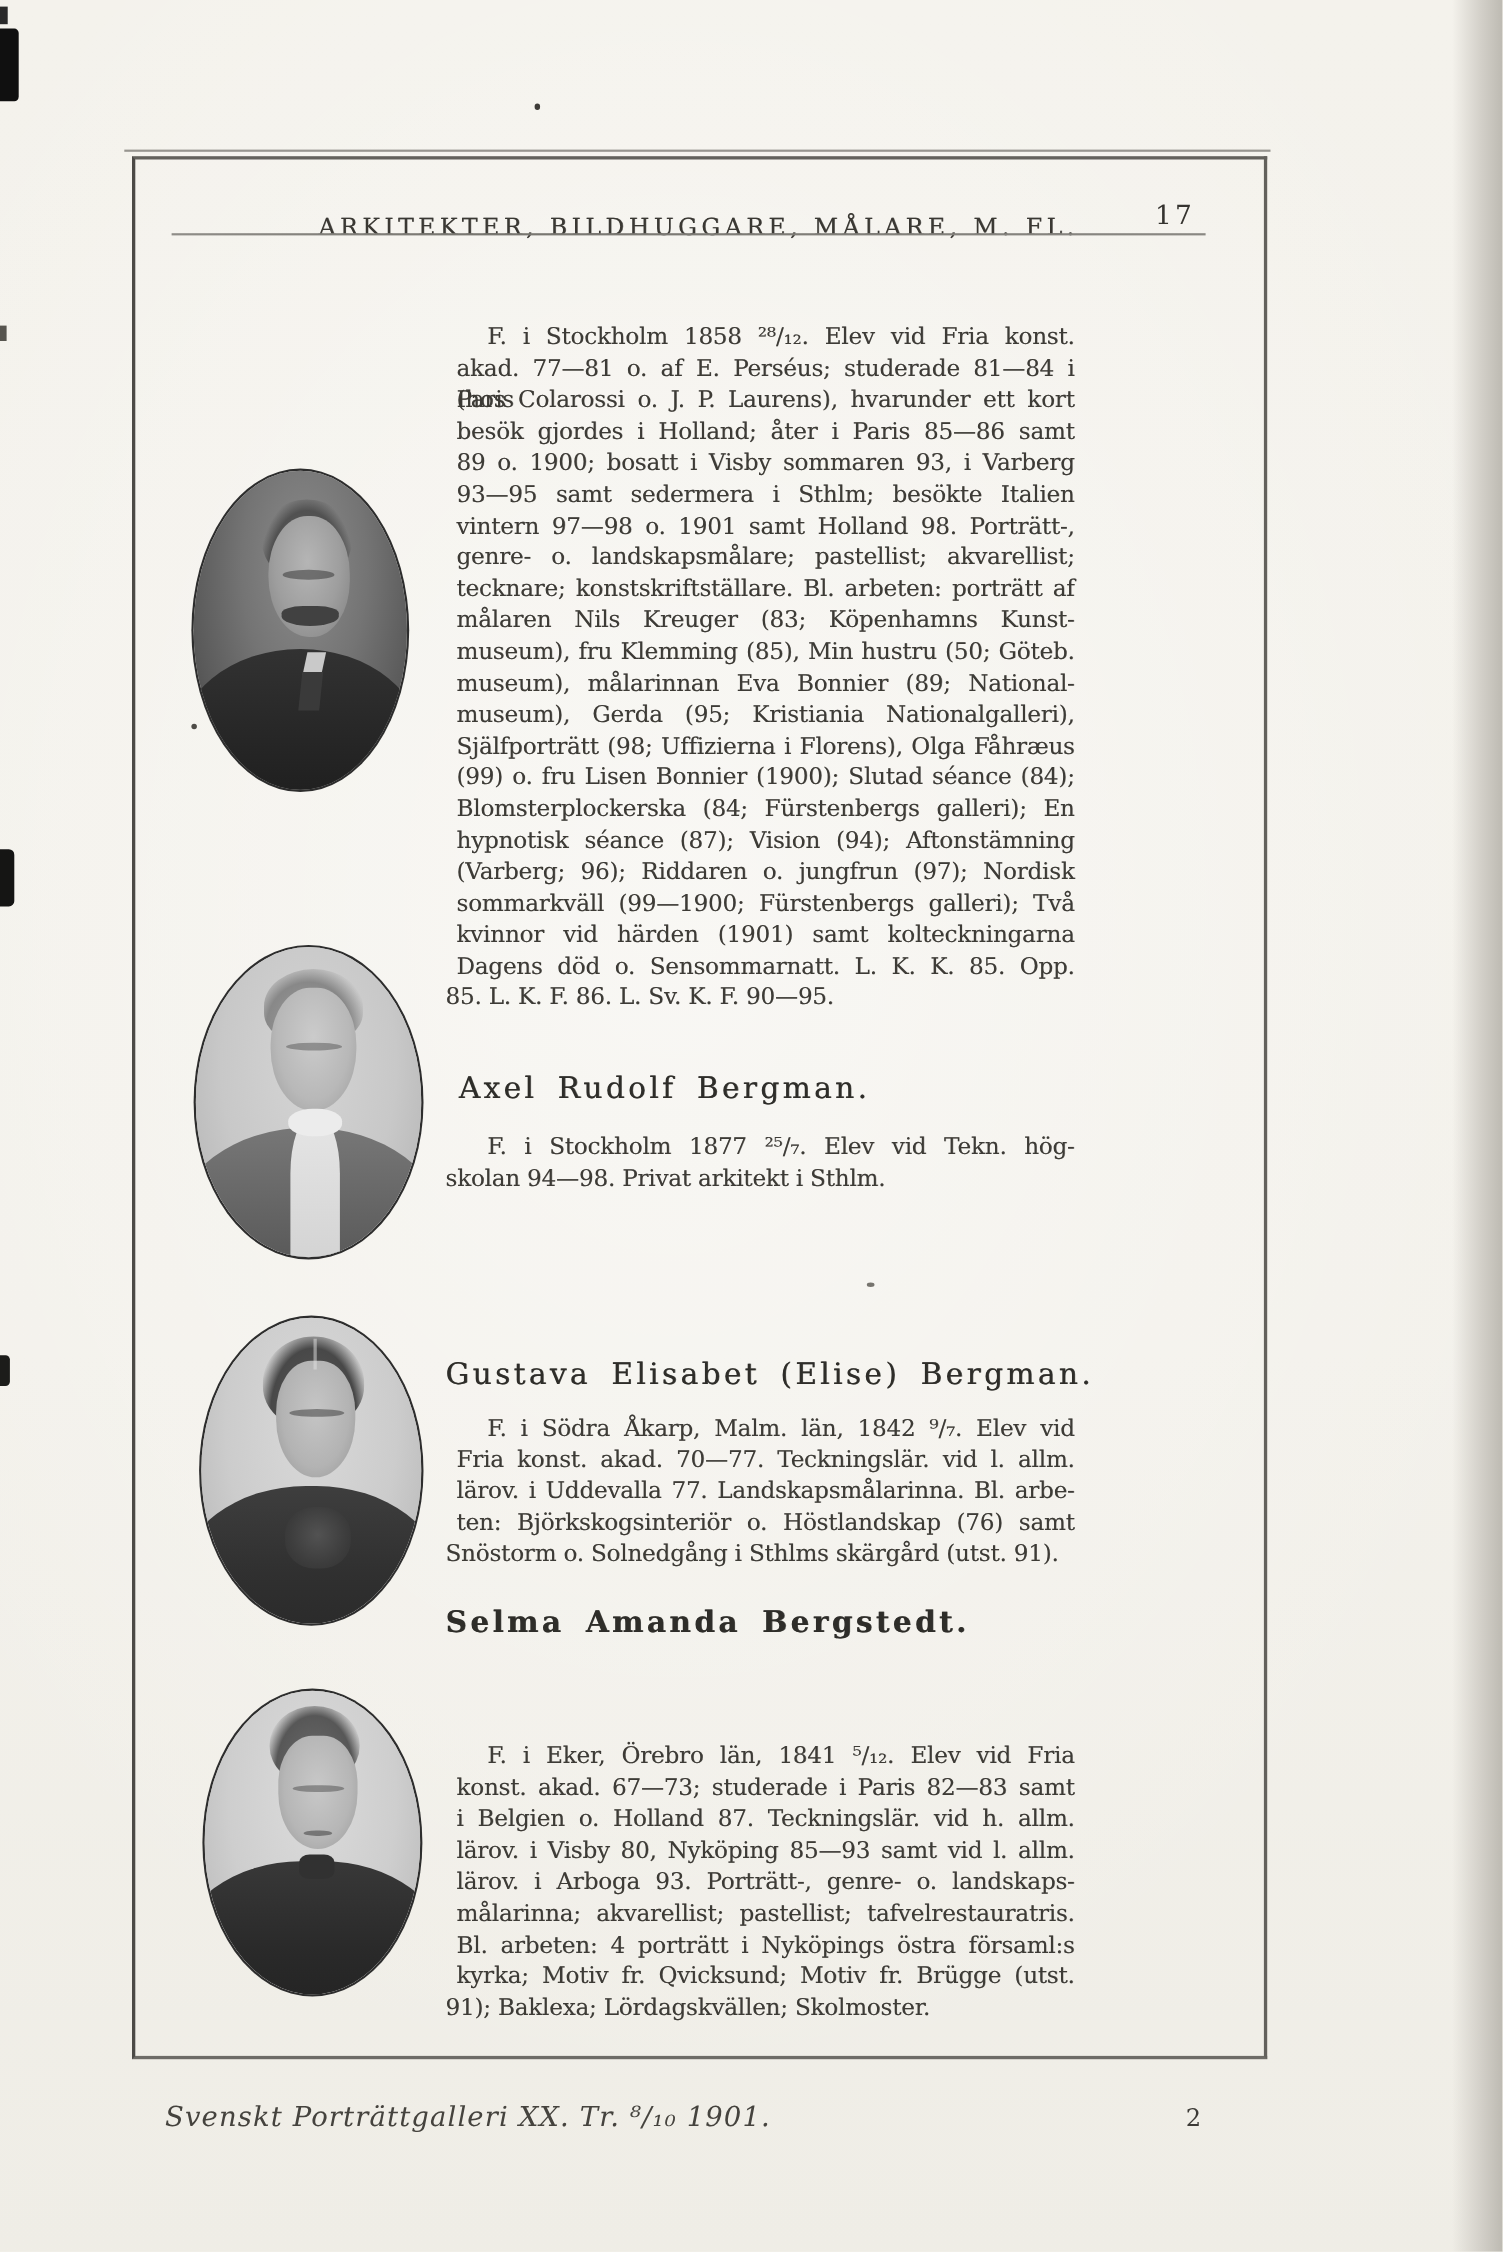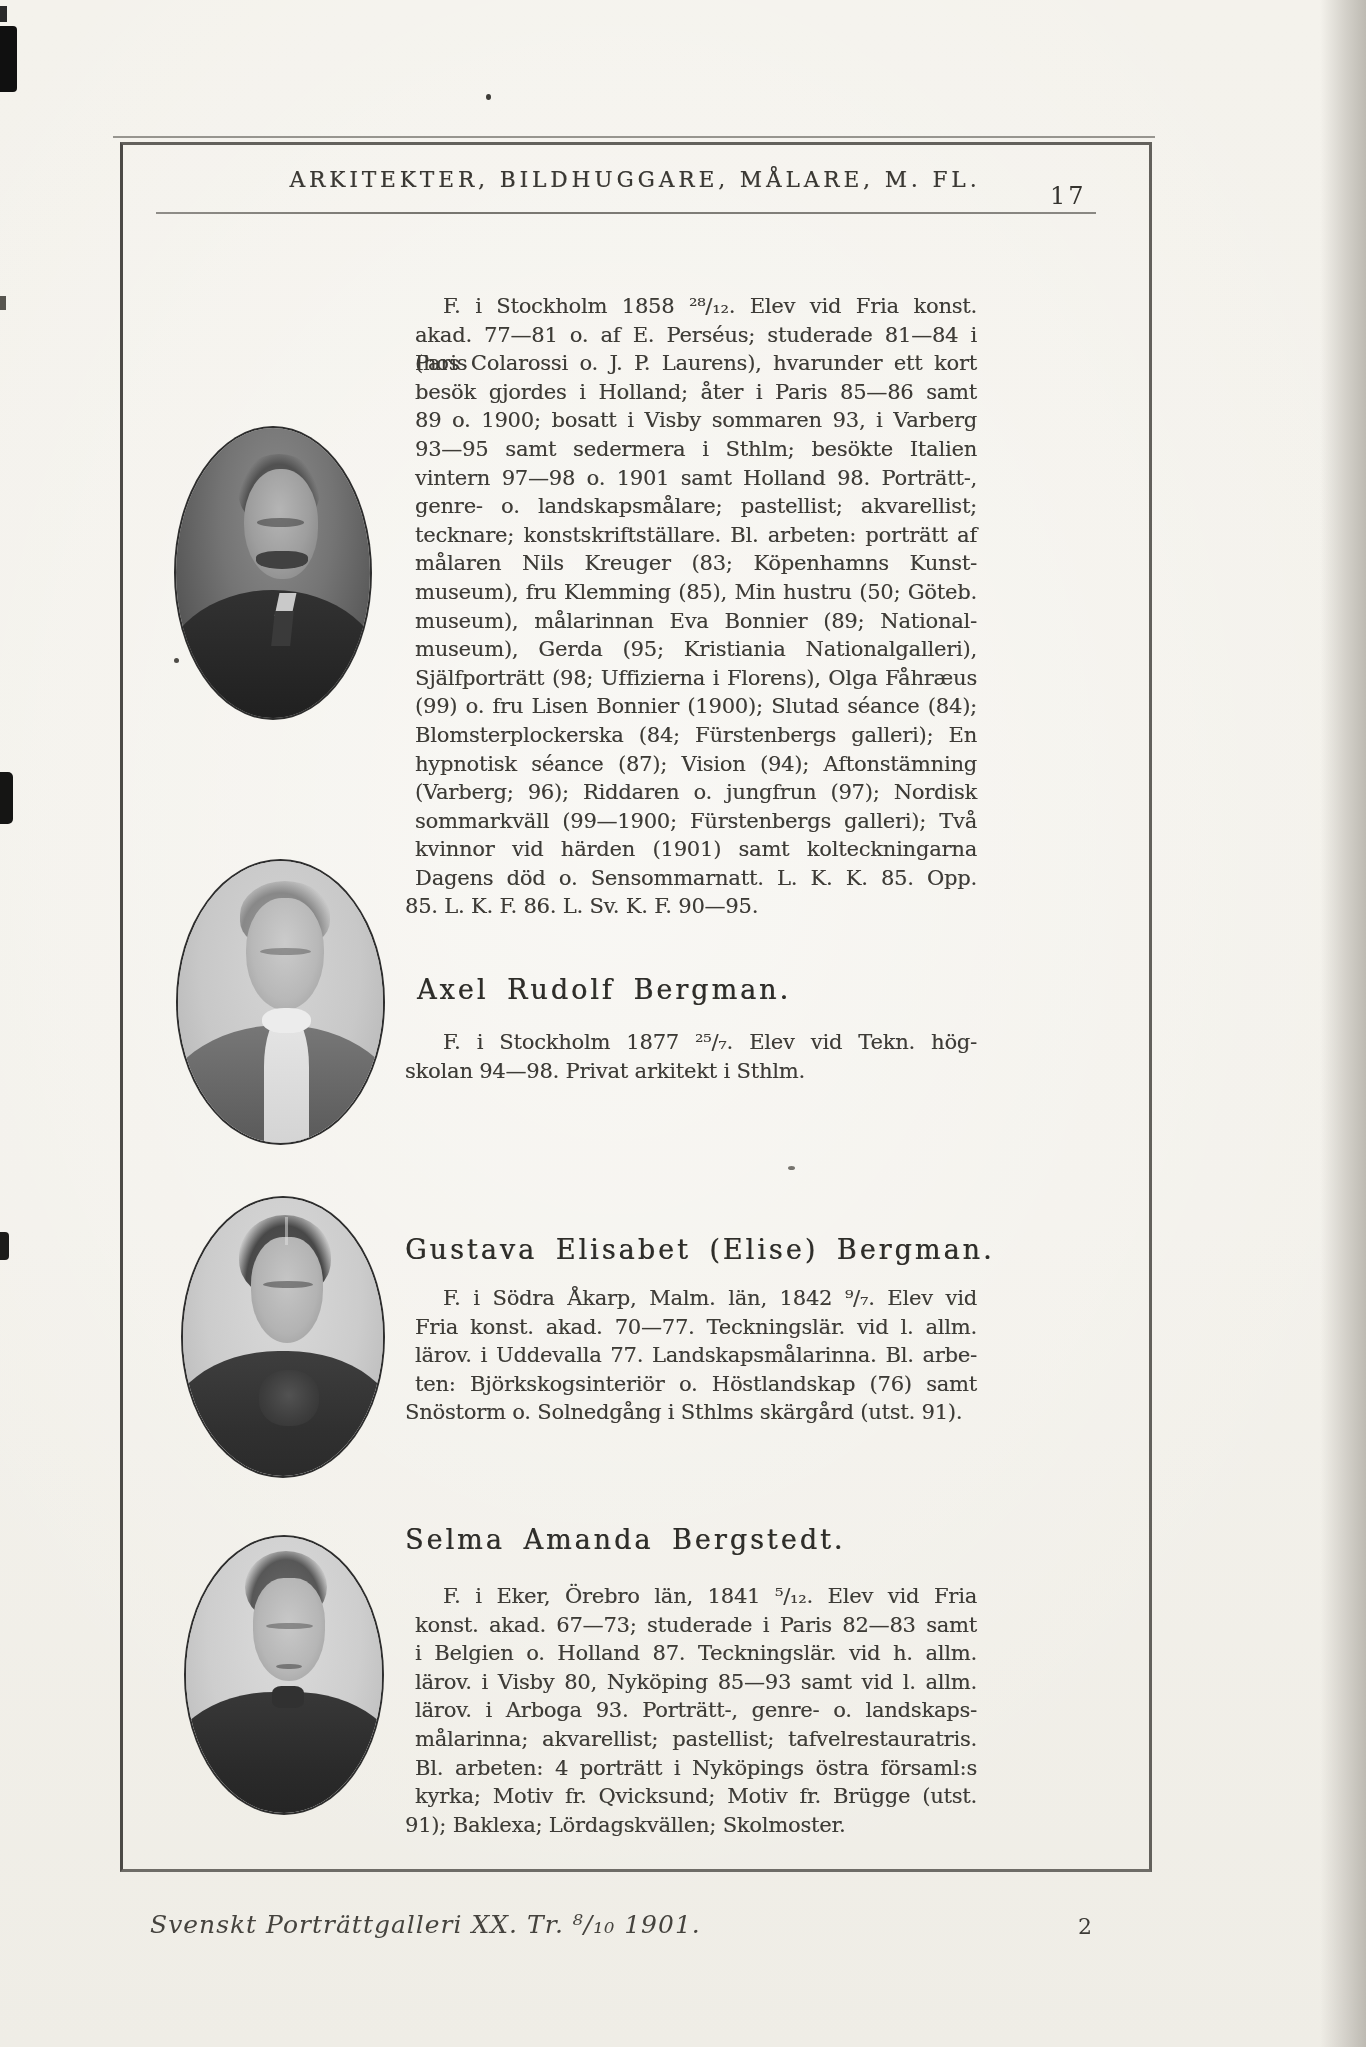--- a/index.html
+++ b/index.html
@@ -20,21 +20,21 @@
   }
   .frame{
     position:absolute;left:120px;top:142px;width:1032px;height:1730px;
     box-sizing:border-box;border:3px solid #63615c;
     border-left-color:#4c4a46;border-bottom-color:#6e6c67;
   }
   .frame::before{
     content:"";position:absolute;left:-10px;right:-6px;top:-9px;height:2px;background:#97958f;
   }
   .header-title{
-    position:absolute;left:230px;top:167px;width:810px;text-align:center;
+    position:absolute;left:230px;top:195px;width:810px;text-align:center;
     font-size:21.5px;letter-spacing:4px;color:#3a3833;
     text-shadow:0.4px 0 rgba(30,28,25,0.5);
   }
   .page-num{
     position:absolute;left:1050px;top:182px;font-size:24px;letter-spacing:3px;color:#35332f;
   }
   .header-rule{
     position:absolute;left:156px;top:212px;width:940px;height:2px;
     background:linear-gradient(90deg,#8f8d88,#77756f 30%,#8a8883);
   }
@@ -208,21 +208,21 @@
 
   <div class="entry-heading" style="top:1234px;">Gustava Elisabet (Elise) Bergman.</div>
   <div class="entry-body" style="top:1284px;">
       <div class="tl j first">F. i Södra Åkarp, Malm. län, 1842 ⁹/₇. Elev vid</div>
       <div class="tl j">Fria konst. akad. 70—77. Teckningslär. vid l. allm.</div>
       <div class="tl j">lärov. i Uddevalla 77. Landskapsmålarinna. Bl. arbe-</div>
       <div class="tl j">ten: Björkskogsinteriör o. Höstlandskap (76) samt</div>
       <div class="tl">Snöstorm o. Solnedgång i Sthlms skärgård (utst. 91).</div>
     </div>
 
-  <div class="entry-heading" style="top:1524px;">Selma Amanda Bergstedt.</div>
+  <div class="entry-heading" style="top:1460px;font-weight:bold;">Selma Amanda Bergstedt.</div>
   <div class="entry-body" style="top:1582px;">
       <div class="tl j first">F. i Eker, Örebro län, 1841 ⁵/₁₂. Elev vid Fria</div>
       <div class="tl j">konst. akad. 67—73; studerade i Paris 82—83 samt</div>
       <div class="tl j">i Belgien o. Holland 87. Teckningslär. vid h. allm.</div>
       <div class="tl j">lärov. i Visby 80, Nyköping 85—93 samt vid l. allm.</div>
       <div class="tl j">lärov. i Arboga 93. Porträtt-, genre- o. landskaps-</div>
       <div class="tl j">målarinna; akvarellist; pastellist; tafvelrestauratris.</div>
       <div class="tl j">Bl. arbeten: 4 porträtt i Nyköpings östra församl:s</div>
       <div class="tl j">kyrka; Motiv fr. Qvicksund; Motiv fr. Brügge (utst.</div>
       <div class="tl">91); Baklexa; Lördagskvällen; Skolmoster.</div>

